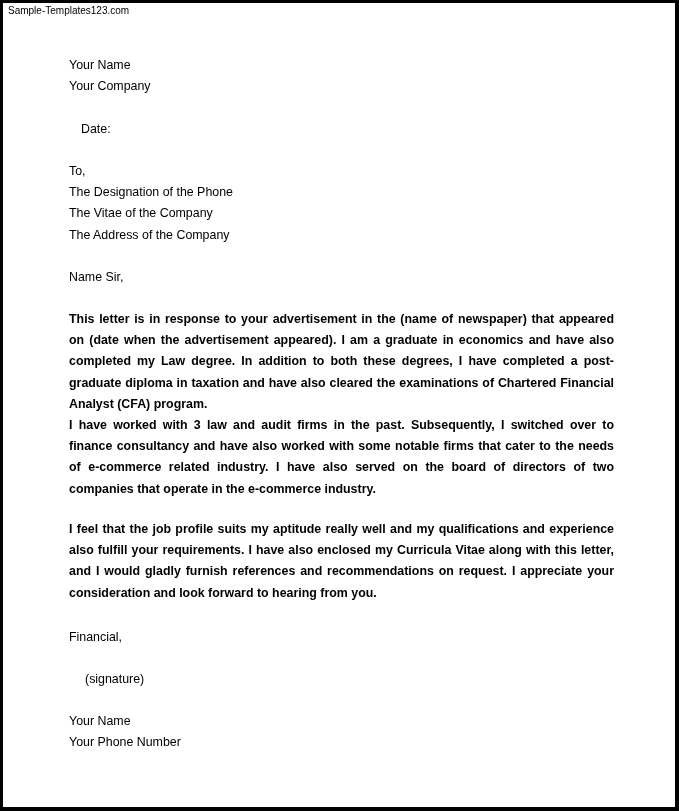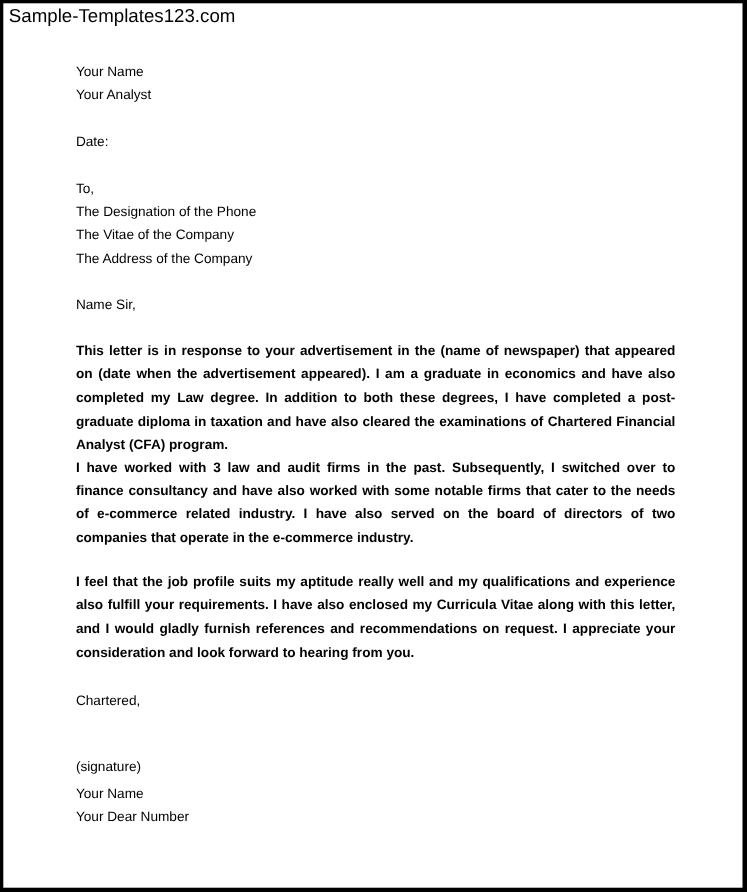--- a/index.html
+++ b/index.html
@@ -20,21 +20,21 @@
       width: 672px;
       height: 804px;
       background: #ffffff;
       box-sizing: border-box;
     }
     .watermark {
       position: absolute;
       left: 5px;
       top: 2px;
       font-family: "Liberation Sans", sans-serif;
-      font-size: 17px;
+      font-size: 10px;
       color: #000000;
       letter-spacing: 0px;
       white-space: nowrap;
     }
     .letter {
       position: absolute;
       left: 66px;
       top: 0;
       width: 545px;
       font-family: "Liberation Sans", sans-serif;
@@ -57,34 +57,34 @@
     }
   </style>
 </head>
 <body>
 
 <div class="frame">
   <div class="watermark">Sample-Templates123.com</div>
 
   <div class="letter">
     <div class="line" style="top:52px;">Your Name</div>
-    <div class="line" style="top:73px;">Your Analyst</div>
+    <div class="line" style="top:73px;">Your Company</div>
 
-    <div class="line" style="top:116px;">Date:</div>
+    <div class="line" style="top:116px;margin-left:12px;">Date:</div>
 
     <div class="line" style="top:158px;">To,</div>
     <div class="line" style="top:179px;">The Designation of the Phone</div>
     <div class="line" style="top:200px;">The Vitae of the Company</div>
     <div class="line" style="top:222px;">The Address of the Company</div>
 
     <div class="line" style="top:264px;">Name Sir,</div>
 
     <div class="para" style="top:306px;">This letter is in response to your advertisement in the (name of newspaper) that appeared on (date when the advertisement appeared). I am a graduate in economics and have also completed my Law degree. In addition to both these degrees, I have completed a post-graduate diploma in taxation and have also cleared the examinations of Chartered Financial Analyst (CFA) program.</div>
     <div class="para" style="top:412px;">I have worked with 3 law and audit firms in the past. Subsequently, I switched over to finance consultancy and have also worked with some notable firms that cater to the needs of e-commerce related industry. I have also served on the board of directors of two companies that operate in the e-commerce industry.</div>
     <div class="para" style="top:516px;">I feel that the job profile suits my aptitude really well and my qualifications and experience also fulfill your requirements. I have also enclosed my Curricula Vitae along with this letter, and I would gladly furnish references and recommendations on request. I appreciate your consideration and look forward to hearing from you.</div>
 
-    <div class="line" style="top:624px;">Chartered,</div>
-    <div class="line" style="top:684px;">(signature)</div>
+    <div class="line" style="top:624px;">Financial,</div>
+    <div class="line" style="top:666px;margin-left:16px;">(signature)</div>
 
     <div class="line" style="top:708px;">Your Name</div>
-    <div class="line" style="top:729px;">Your Dear Number</div>
+    <div class="line" style="top:729px;">Your Phone Number</div>
   </div>
 </div>
 
 </body></html>

